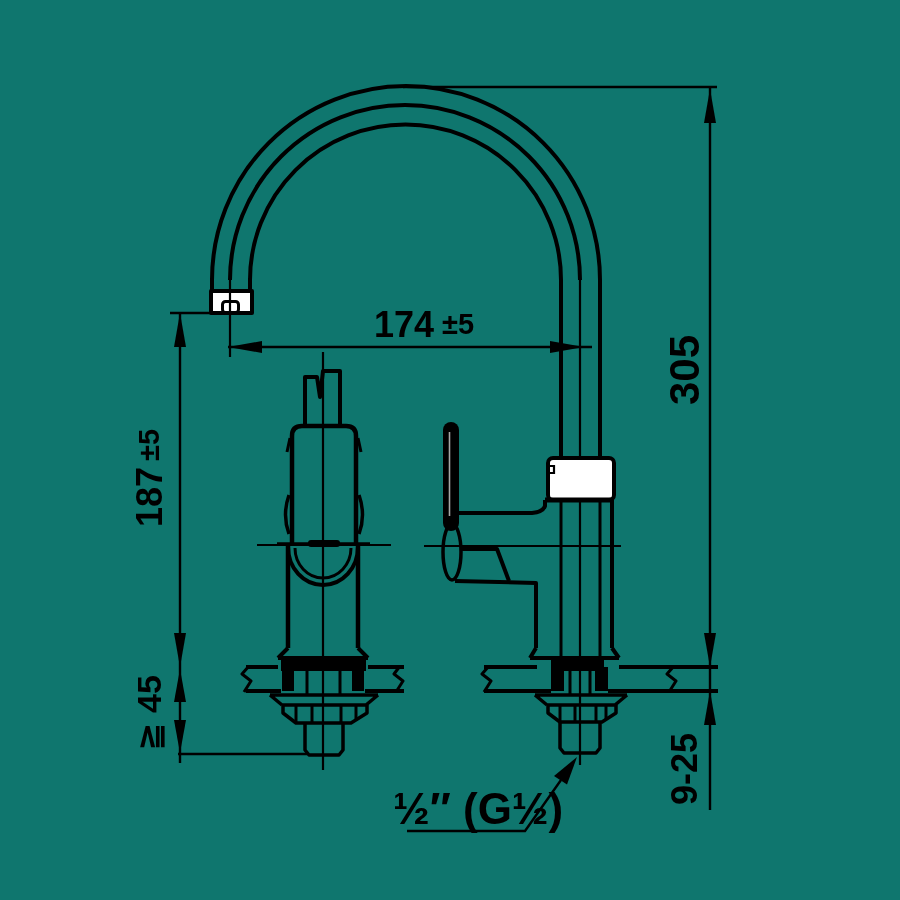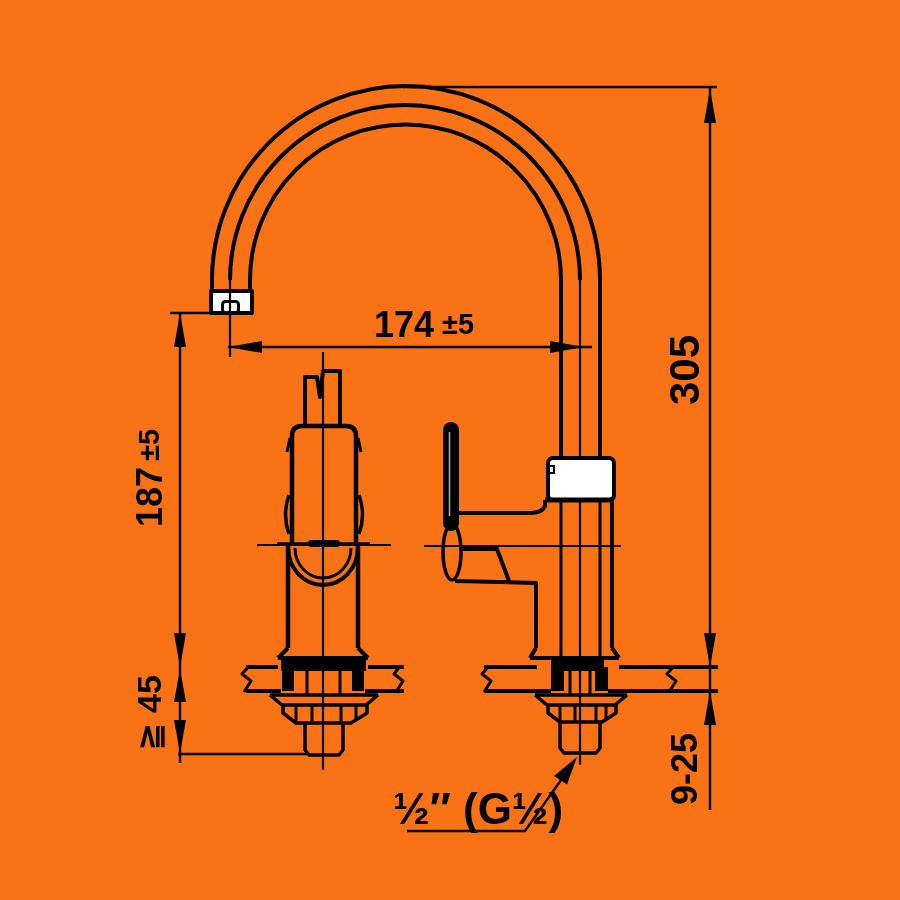--- a/index.html
+++ b/index.html
@@ -1,16 +1,16 @@
 <!DOCTYPE html>
 <html><head>
 <meta charset="utf-8">
 <style>
   html,body{margin:0;padding:0;background:#fff;}
-  .stage{width:900px;height:900px;background:#f97316;position:relative;overflow:hidden;}
+  .stage{width:900px;height:900px;background:#0f766e;position:relative;overflow:hidden;}
   svg{display:block;}
   text{font-family:"Liberation Sans","DejaVu Sans",sans-serif;font-weight:bold;fill:#000;}
   .ol{stroke:#000;fill:none;stroke-width:4;stroke-linejoin:round;}
   .ol2{stroke:#000;fill:none;stroke-width:3;stroke-linejoin:round;}
   .ol3{stroke:#000;fill:none;stroke-width:3.5;stroke-linejoin:round;}
   .thin{stroke:#000;fill:none;stroke-width:2.2;}
   .dim{stroke:#000;fill:none;stroke-width:2.4;}
   .blk{fill:#000;stroke:none;}
   .wfill{fill:#fff;}
 </style>

